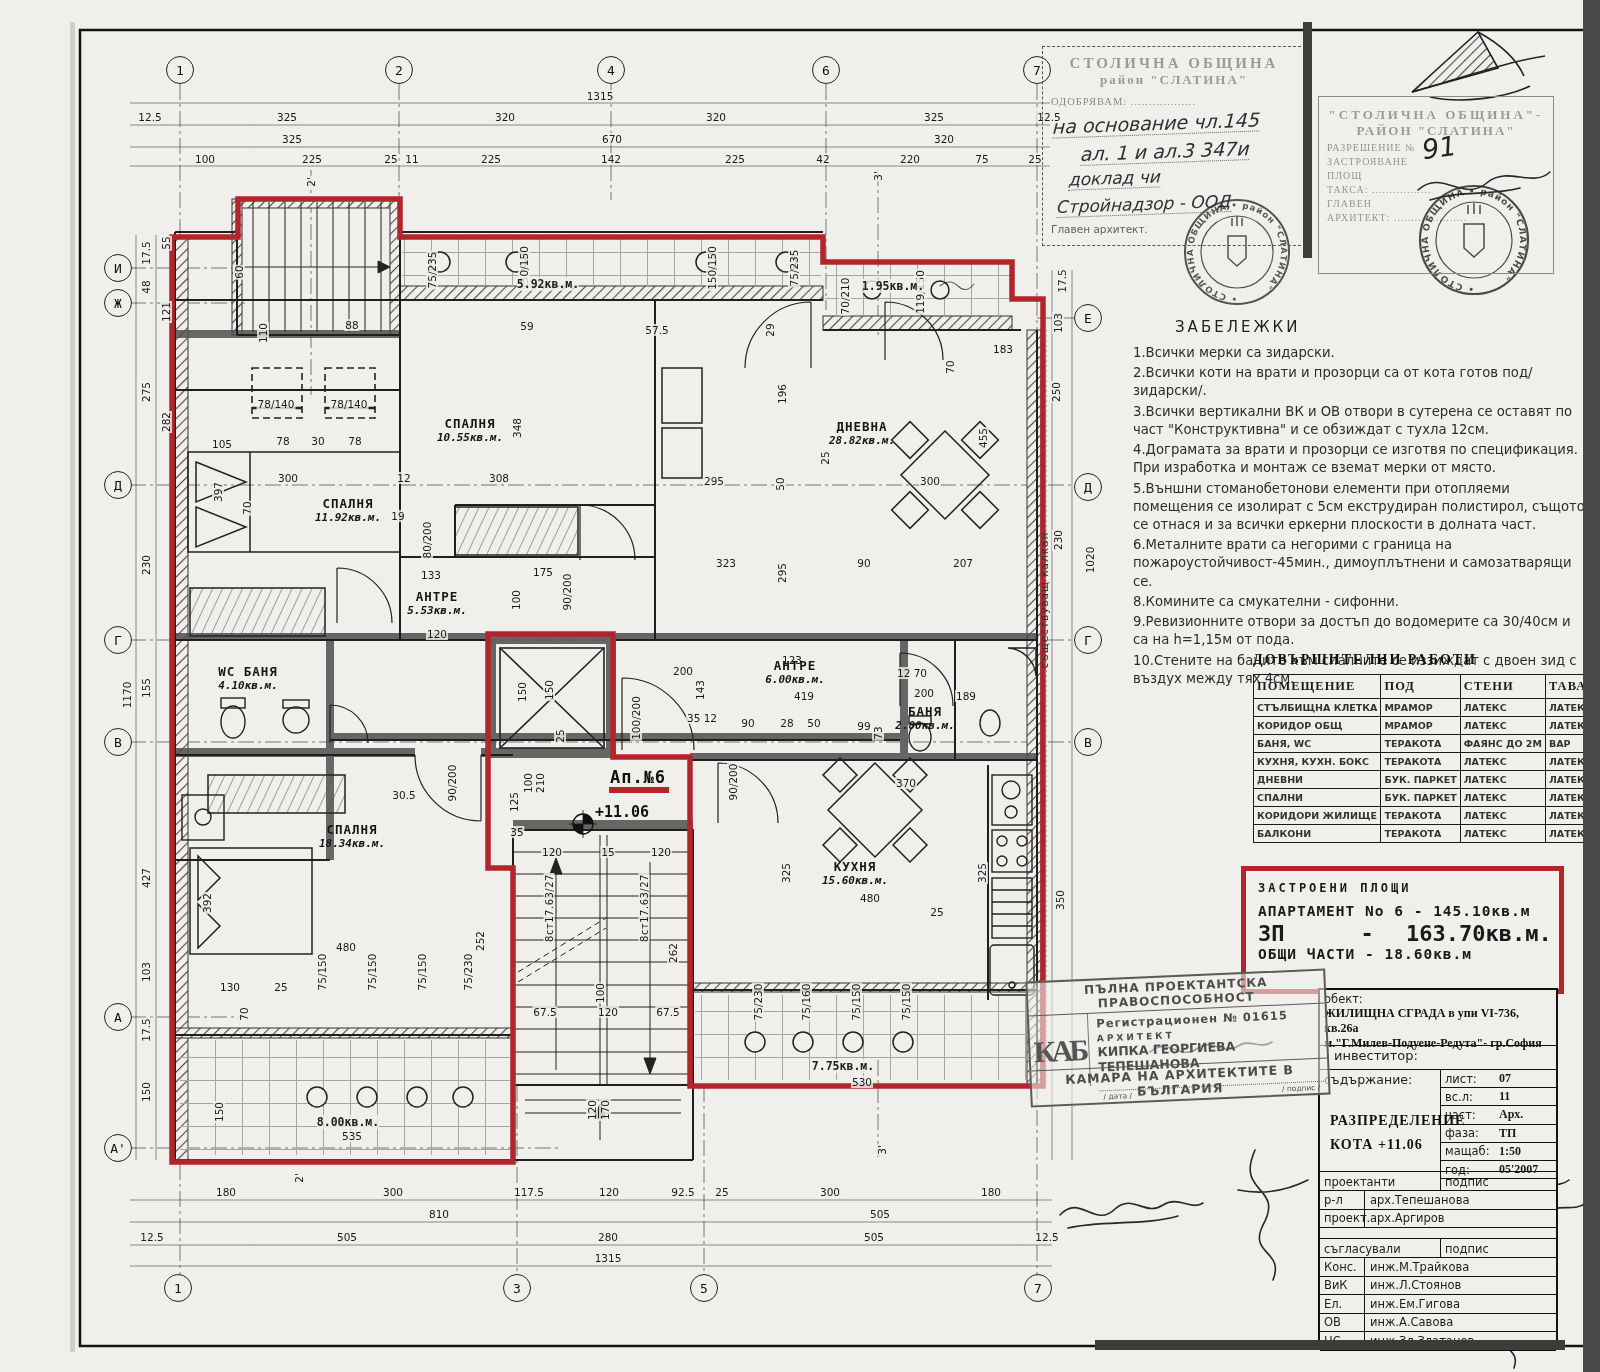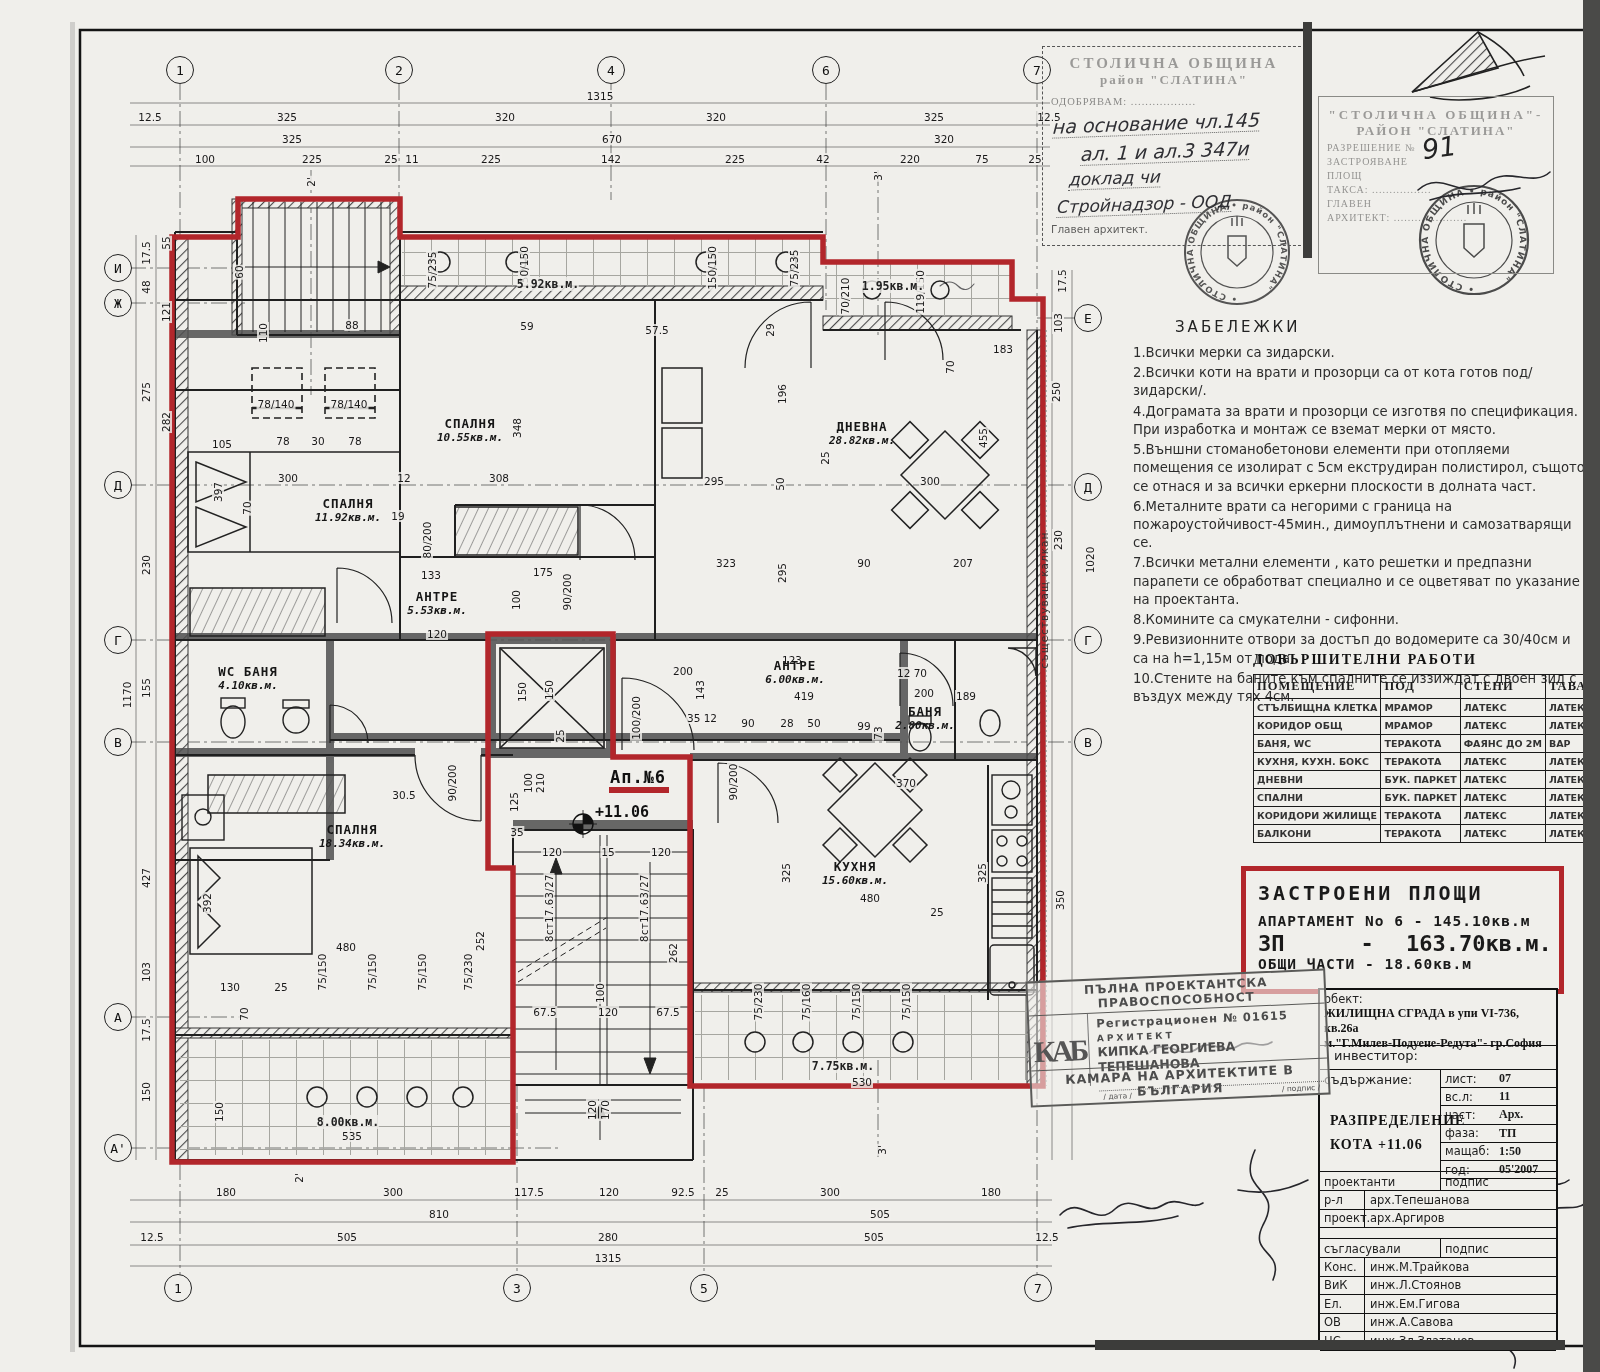--- a/index.html
+++ b/index.html
@@ -36,21 +36,21 @@
   #ft{position:absolute;left:1253px;top:652px;z-index:12;}
   #ft-title{font:bold 14px "Liberation Serif",serif;letter-spacing:2px;color:#111;margin-bottom:6px;}
   #ft table{border-collapse:collapse;}
   #ft th{font:bold 12.5px "Liberation Serif",serif;letter-spacing:1px;border:1.6px solid #1a1a1a;
          padding:4px 3px;text-align:left;}
   #ft td{font:bold 9.5px "DejaVu Sans",sans-serif;color:#333;border:1.4px solid #1a1a1a;
          padding:3px 3px;white-space:nowrap;}
   
   #areas{position:absolute;left:1241px;top:866px;width:313px;height:118px;border:5px solid #b2262b;
          background:#f0efeb;z-index:12;font-family:"DejaVu Sans Mono",monospace;color:#1a1a1a;}
-  #areas .a1{font-size:20px;font-weight:bold;letter-spacing:3px;margin:10px 0 0 12px;}
+  #areas .a1{font-size:12px;font-weight:bold;letter-spacing:3px;margin:10px 0 0 12px;}
   #areas .a2{font-size:14.5px;font-weight:bold;letter-spacing:1px;margin:8px 0 0 12px;}
   #areas .a3{font-size:22px;font-weight:bold;margin:2px 0 0 12px;display:flex;}
   #areas .a3 .zl{width:70px;} #areas .a3 .zd{width:78px;text-align:center;}
   #areas .a4{font-size:14.5px;font-weight:bold;letter-spacing:1px;margin:0 0 0 12px;}
   
   #tb{position:absolute;left:1318px;top:988px;width:236px;height:356px;border:2px solid #111;
       background:#f0efeb;z-index:12;font-family:"DejaVu Sans",sans-serif;}
   .tb-row{position:absolute;left:0;width:100%;box-sizing:border-box;border-bottom:1px solid #111;}
   .tb-lab{font:11.5px "DejaVu Sans",sans-serif;color:#222;padding:2px 0 0 4px;}
   .tb-strong{font:bold 12px "Liberation Serif",serif;color:#111;padding-left:4px;line-height:1.25;}
@@ -595,24 +595,24 @@
 
   <div id="apt-tag" style="z-index:11;">Ап.№6</div>
   <div id="level-mark" style="z-index:11;">+11.06</div>
   <div id="kalkan" style="z-index:11;">съществуващ калкан</div>
 
   <div id="notes">
     <div id="notes-title">ЗАБЕЛЕЖКИ</div>
     <div id="notes-items">
         <div class="note">1.Всички мерки са зидарски.</div>
         <div class="note">2.Всички коти на врати и прозорци са от кота готов под/зидарски/.</div>
+        <div class="note">3.Всички вертикални ВК и ОВ отвори в сутерена се оставят по част "Конструктивна" и се обзиждат с тухла 12см.</div>
         <div class="note">4.Дограмата за врати и прозорци се изготвя по спецификация. При изработка и монтаж се вземат мерки от място.</div>
         <div class="note">5.Външни стоманобетонови елементи при отопляеми помещения се изолират с 5см екструдиран полистирол, същото се отнася и за всички еркерни плоскости в долната част.</div>
         <div class="note">6.Металните врати са негорими с граница на пожароустойчивост-45мин., димоуплътнени и самозатварящи се.</div>
-        <div class="note">7.Всички метални елементи , като решетки и предпазни парапети се обработват специално и се оцветяват по указание на проектанта.</div>
         <div class="note">8.Комините са смукателни -  сифонни.</div>
         <div class="note">9.Ревизионните отвори за достъп до водомерите са 30/40см и са на h=1,15м от пода.</div>
         <div class="note">10.Стените на баните към спалните се иззиждат с двоен зид с въздух между тях 4см.</div>
       </div>
   </div>
 
   <div id="ft">
     <div id="ft-title">ДОВЪРШИТЕЛНИ РАБОТИ</div>
     <table>
       <thead>

